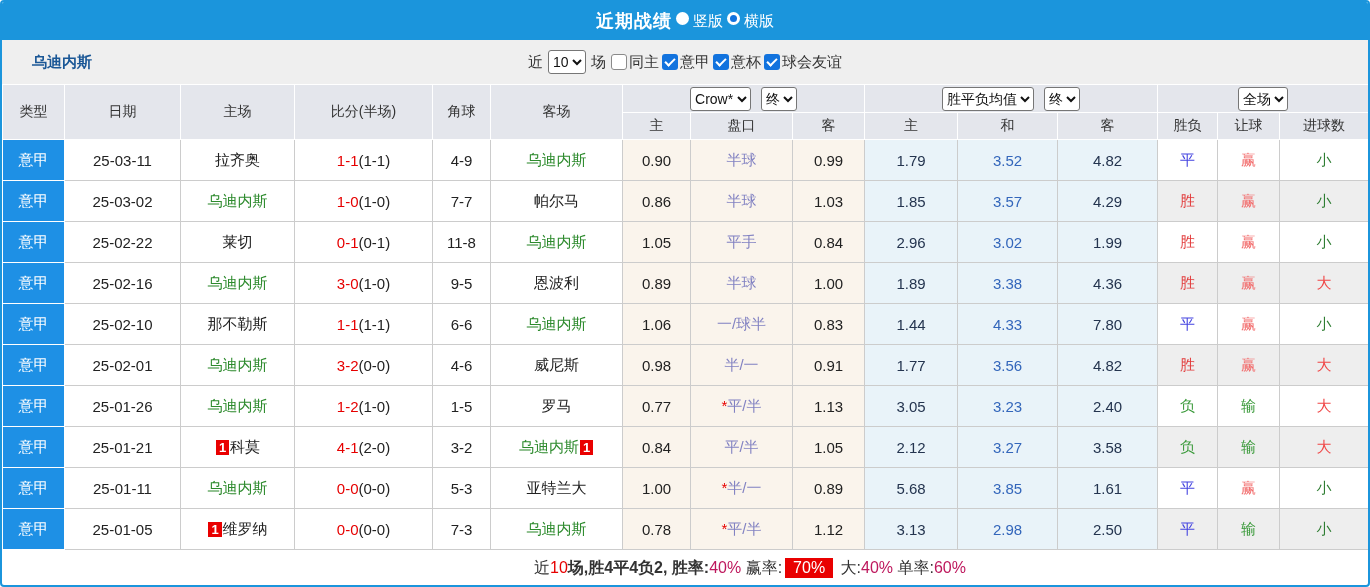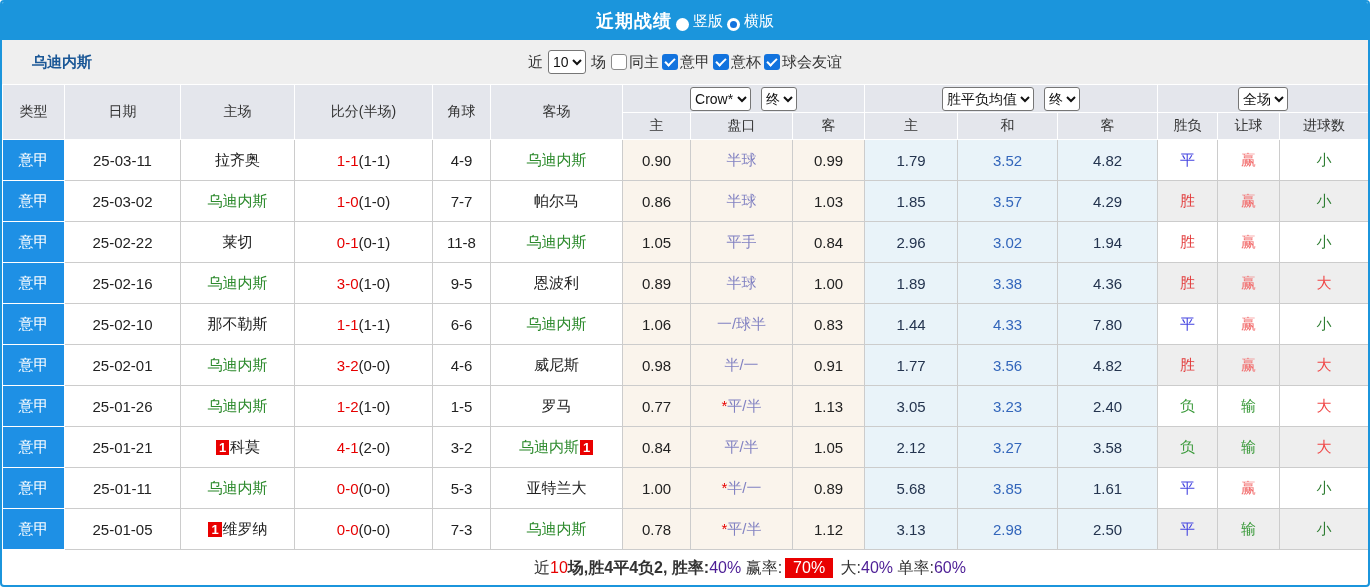--- a/index.html
+++ b/index.html
@@ -37,31 +37,31 @@
   td.euro-col.draw-col{color:#3366bb;}
   td.res.shaded{background:var(--alt-gray);}
   .green-team{color:var(--team-green);}
   .badge{background:#e90000;color:#fff;font-size:13px;font-weight:bold;padding:0 3px;margin:0 1px;}
   .ft{color:var(--score-red);} .ht{color:#222;}
   .star{color:#e60000;} .hcp{color:var(--hcp-purple);}
   .selgroup select{margin:0 3px;}
   
   .footer{height:36px;display:flex;align-items:center;justify-content:center;font-size:16px;color:#333;}
   .footer-inner{margin-left:130px;display:flex;align-items:center;}
-  .seg-blue{color:#4c1d95;} .seg-red{color:#e60000;}
+  .seg-blue{color:#be185d;} .seg-red{color:#e60000;}
   .seg-redblock{background:#e90000;color:#fff;padding:1px 8px;margin:0 3px;}
 </style>
 </head>
 <body>
 
 <div class="page">
 
   <div class="titlebar">
     <span class="title">近期战绩</span>
-    <span class="radio-group" style="display:flex;align-items:flex-end;">
+    <span class="radio-group" style="display:flex;align-items:flex-start;">
         <span class="radio"></span>
         <span class="radio-label">竖版</span>
         <span class="radio checked"></span>
         <span class="radio-label">横版</span>
       </span>
   </div>
 
   <div class="filterbar">
     <span class="team-title">乌迪内斯</span>
     <div class="filter-controls">
@@ -179,21 +179,21 @@
       <td>25-02-22</td>
       <td><span>莱切</span></td>
       <td><span class="ft">0-1</span><span class="ht">(0-1)</span></td>
       <td>11-8</td>
       <td><span class="green-team">乌迪内斯</span></td>
       <td class="odds-col">1.05</td>
       <td class="odds-col"><span class="hcp">平手</span></td>
       <td class="odds-col">0.84</td>
       <td class="euro-col">2.96</td>
       <td class="euro-col draw-col">3.02</td>
-      <td class="euro-col">1.94</td>
+      <td class="euro-col">1.99</td>
       <td class="res" style="color: rgb(226, 59, 59);">胜</td>
       <td class="res" style="color: rgb(242, 106, 106);">赢</td>
       <td class="res" style="color: rgb(46, 125, 50);">小</td>
     </tr>
         <tr>
       <td class="league">意甲</td>
       <td>25-02-16</td>
       <td><span class="green-team">乌迪内斯</span></td>
       <td><span class="ft">3-0</span><span class="ht">(1-0)</span></td>
       <td>9-5</td>

